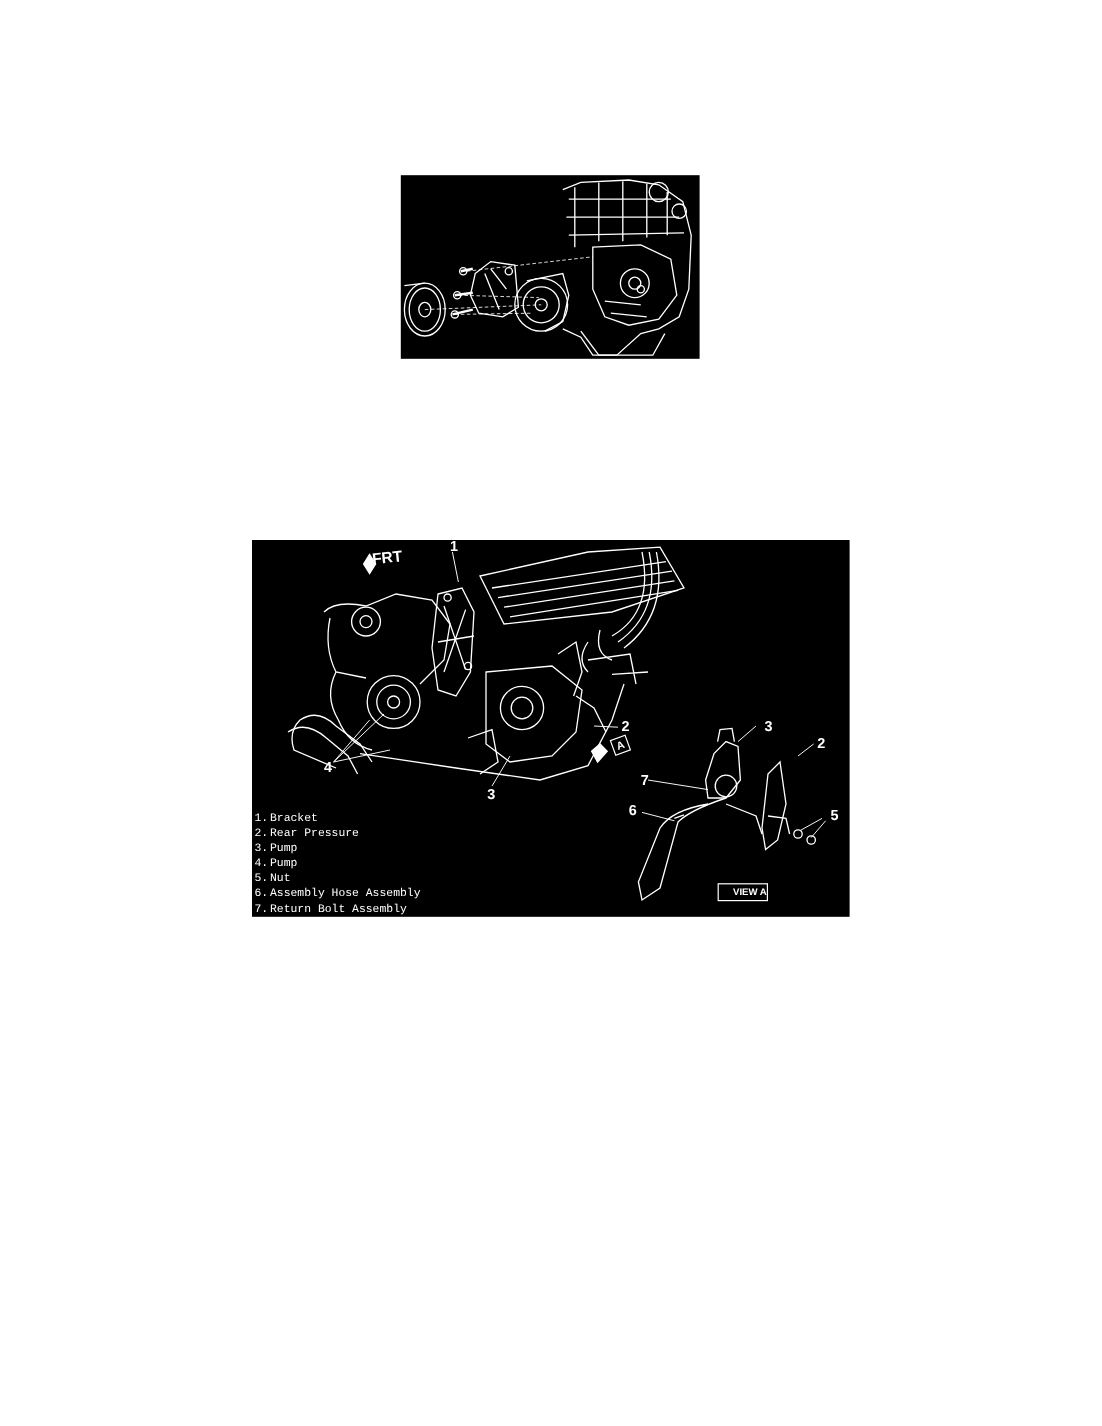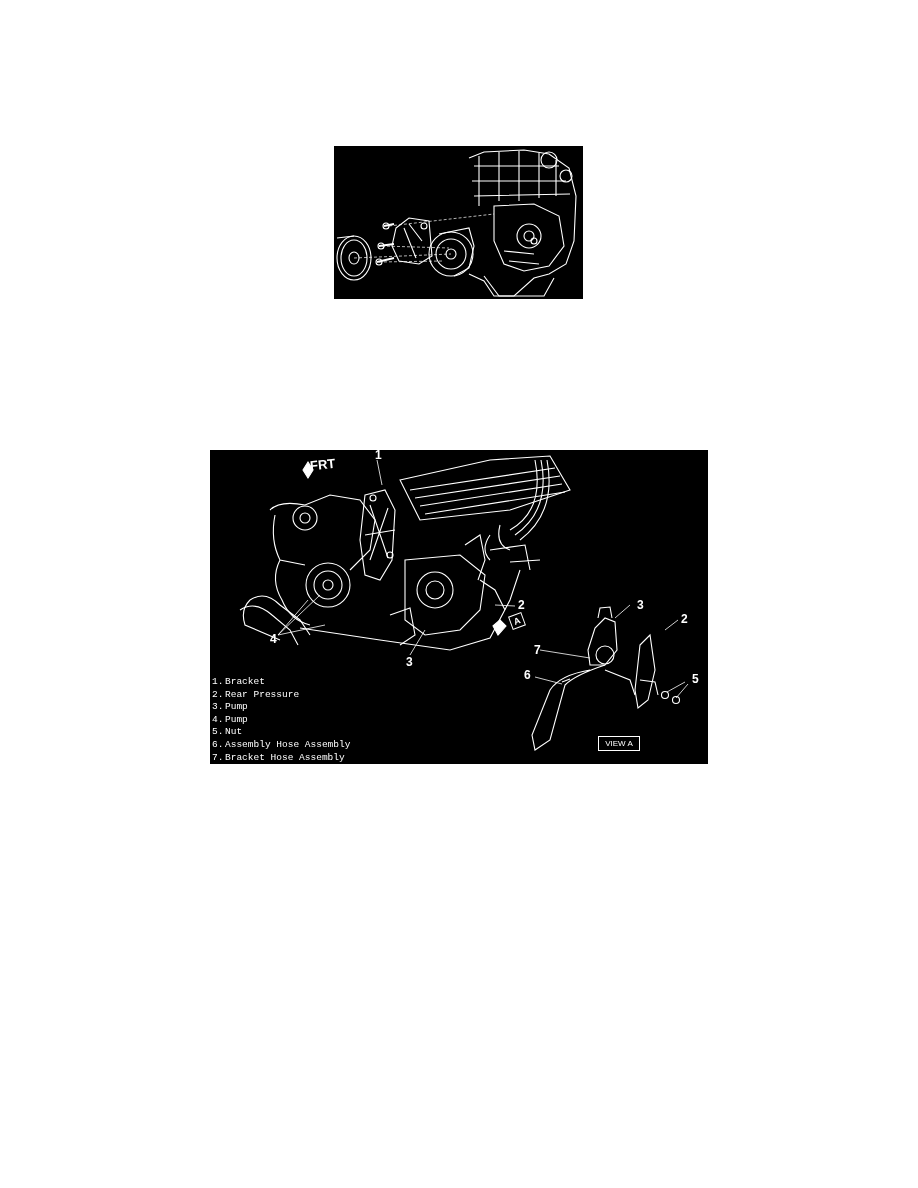--- a/index.html
+++ b/index.html
@@ -20,22 +20,22 @@
   .callout {
     position: absolute; color: #fff; font-weight: bold; font-size: 12px;
     font-family: "Liberation Sans", sans-serif;
   }
   .frt {
     position: absolute; left: 100px; top: 7px; color: #fff; font-weight: bold; font-size: 13px;
     transform: rotate(-6deg);
   }
   .view-a {
     position: absolute; left: 388px; top: 286px; width: 40px; height: 13px;
-    border: 1.5px solid #fff; color: #fff; font-size: 8px; font-weight: normal;
-    text-align: center; line-height: 13px;
+    border: 1.5px solid #fff; color: #fff; font-size: 8px; font-weight: bold;
+    text-align: right; line-height: 13px;
   }
   .a-box {
     position: absolute; left: 300px; top: 164px; width: 12px; height: 12px;
     border: 1.5px solid #fff; color: #fff; font-size: 9px; font-weight: bold;
     text-align: center; line-height: 12px; transform: rotate(-20deg);
   }
 </style>
 </head>
 <body>
 
@@ -155,15 +155,15 @@
 
   <div class="view-a">VIEW A</div>
 
   <div class="legend">
     <div class="row"><span class="num">1.</span><span>Bracket</span></div>
     <div class="row"><span class="num">2.</span><span>Rear Pressure</span></div>
     <div class="row"><span class="num">3.</span><span>Pump</span></div>
     <div class="row"><span class="num">4.</span><span>Pump</span></div>
     <div class="row"><span class="num">5.</span><span>Nut</span></div>
     <div class="row"><span class="num">6.</span><span>Assembly Hose Assembly</span></div>
-    <div class="row"><span class="num">7.</span><span>Bracket Hose Assembly</span></div>
+    <div class="row"><span class="num">7.</span><span>Return Bolt Assembly</span></div>
   </div>
 </div>
 
 </body></html>

